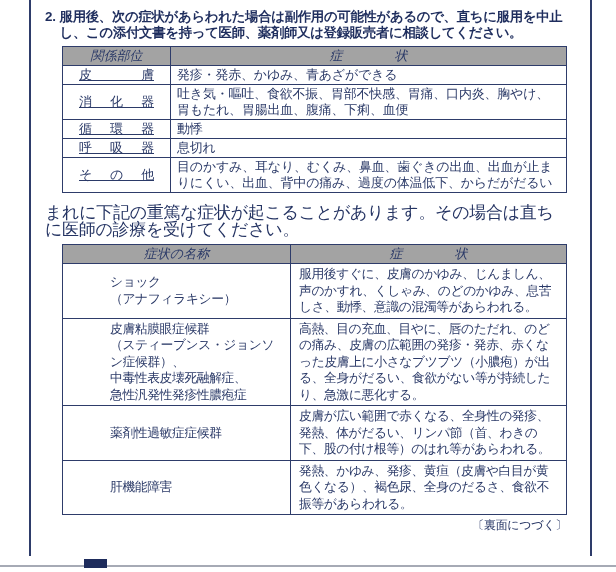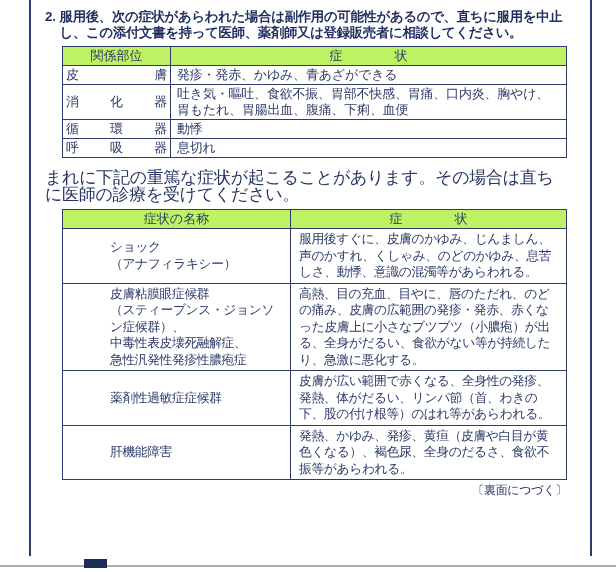--- a/index.html
+++ b/index.html
@@ -51,33 +51,35 @@
     border-collapse: collapse;
     margin-left: 17px;
     width: 505px;
     table-layout: fixed;
     font-size: 13px;
     color: #2b3a68;
   }
   table, th, td { border: 1px solid #2e3c6a; }
   table { border-width: 1.5px; outline: none; }
   th {
-    background: #bef264;
+    background: #a3a3a3;
     font-weight: normal;
     font-size: 13px;
     text-align: center;
     padding: 1px 2px;
     line-height: 16px;
+    font-style: italic;
   }
   .t1 td { padding: 1px 6px; line-height: 16px; letter-spacing: -0.2px; }
   .t1 col.c-part { width: 108px; }
   .t1 td.part {
     text-align: justify;
     text-align-last: justify;
-    padding: 1px 3px;
+    padding: 1px 16px;
+    text-decoration: underline;
   }
   .t2 { margin-top: 6px; font-size: 12.8px; }
   .t2 col.c-name { width: 228px; }
   .t2 td { padding: 2px 8px; line-height: 16.5px; letter-spacing: -0.4px; }
   .t2 td.name { vertical-align: middle; padding-left: 47px; }
   .pre { white-space: pre-line; }
   .note {
     margin-top: 12px;
     font-size: 17px;
     line-height: 16.5px;
@@ -131,20 +133,24 @@
           <td>吐き気・嘔吐、食欲不振、胃部不快感、胃痛、口内炎、胸やけ、胃もたれ、胃腸出血、腹痛、下痢、血便</td>
         </tr>
         <tr>
           <td class="part">循環器</td>
           <td>動悸</td>
         </tr>
         <tr>
           <td class="part">呼吸器</td>
           <td>息切れ</td>
         </tr>
+        <tr>
+          <td class="part">その他</td>
+          <td>目のかすみ、耳なり、むくみ、鼻血、歯ぐきの出血、出血が止まりにくい、出血、背中の痛み、過度の体温低下、からだがだるい</td>
+        </tr>
       </tbody>
         </table>
     </div>
 
     <div class="note">まれに下記の重篤な症状が起こることがあります。その場合は直ちに医師の診療を受けてください。</div>
 
     <table class="t2">
       <colgroup>
           <col class="c-name">
           <col>

